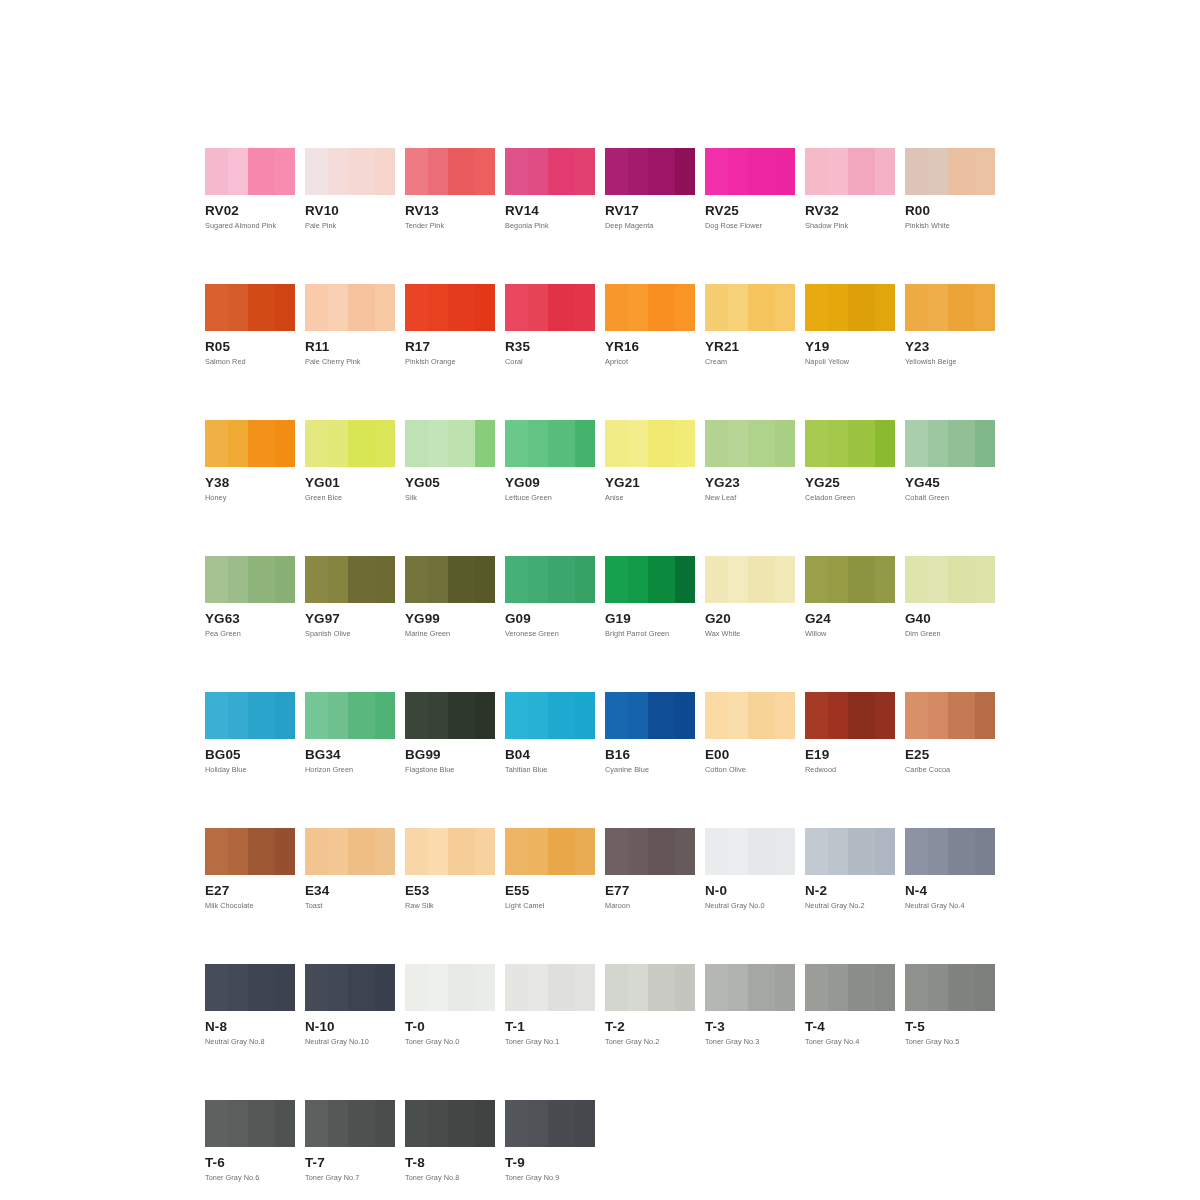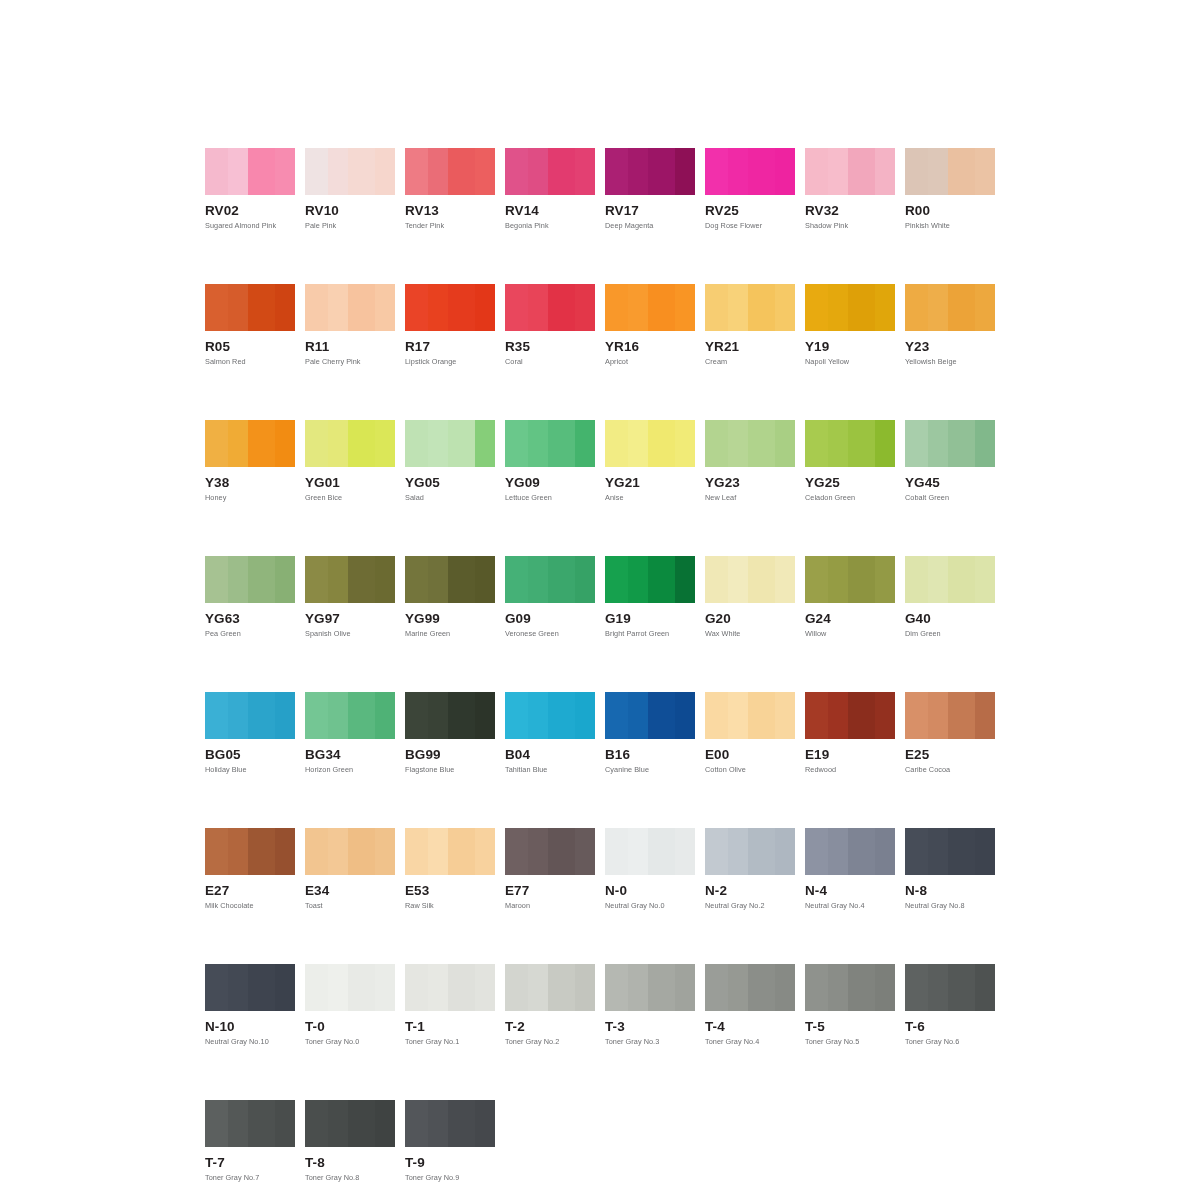--- a/index.html
+++ b/index.html
@@ -172,21 +172,21 @@
         <div class="swatch-name">Pale Cherry Pink</div>
       </div>
       <div class="swatch-cell">
         <div class="swatch-chip">
           <div class="band b1" style="background: rgb(234, 68, 39);"></div>
           <div class="band b2" style="background: rgb(232, 65, 31);"></div>
           <div class="band b3" style="background: rgb(229, 59, 29);"></div>
           <div class="band b4" style="background: rgb(227, 55, 24);"></div>
         </div>
         <div class="swatch-code">R17</div>
-        <div class="swatch-name">Lipstick Orange</div>
+        <div class="swatch-name">Pinkish Orange</div>
       </div>
       <div class="swatch-cell">
         <div class="swatch-chip">
           <div class="band b1" style="background: rgb(233, 71, 93);"></div>
           <div class="band b2" style="background: rgb(232, 68, 88);"></div>
           <div class="band b3" style="background: rgb(226, 50, 70);"></div>
           <div class="band b4" style="background: rgb(227, 55, 73);"></div>
         </div>
         <div class="swatch-code">R35</div>
         <div class="swatch-name">Coral</div>
@@ -252,21 +252,21 @@
         <div class="swatch-name">Green Bice</div>
       </div>
       <div class="swatch-cell">
         <div class="swatch-chip">
           <div class="band b1" style="background: rgb(191, 226, 180);"></div>
           <div class="band b2" style="background: rgb(194, 228, 184);"></div>
           <div class="band b3" style="background: rgb(189, 226, 176);"></div>
           <div class="band b4" style="background: rgb(134, 206, 121);"></div>
         </div>
         <div class="swatch-code">YG05</div>
-        <div class="swatch-name">Salad</div>
+        <div class="swatch-name">Silk</div>
       </div>
       <div class="swatch-cell">
         <div class="swatch-chip">
           <div class="band b1" style="background: rgb(106, 200, 139);"></div>
           <div class="band b2" style="background: rgb(98, 196, 132);"></div>
           <div class="band b3" style="background: rgb(87, 189, 124);"></div>
           <div class="band b4" style="background: rgb(68, 180, 109);"></div>
         </div>
         <div class="swatch-code">YG09</div>
         <div class="swatch-name">Lettuce Green</div>
@@ -496,20 +496,30 @@
           <div class="band b1" style="background: rgb(249, 214, 165);"></div>
           <div class="band b2" style="background: rgb(250, 219, 173);"></div>
           <div class="band b3" style="background: rgb(246, 205, 150);"></div>
           <div class="band b4" style="background: rgb(248, 210, 158);"></div>
         </div>
         <div class="swatch-code">E53</div>
         <div class="swatch-name">Raw Silk</div>
       </div>
       <div class="swatch-cell">
         <div class="swatch-chip">
+          <div class="band b1" style="background: rgb(238, 182, 100);"></div>
+          <div class="band b2" style="background: rgb(238, 179, 94);"></div>
+          <div class="band b3" style="background: rgb(233, 167, 73);"></div>
+          <div class="band b4" style="background: rgb(234, 172, 82);"></div>
+        </div>
+        <div class="swatch-code">E55</div>
+        <div class="swatch-name">Light Camel</div>
+      </div>
+      <div class="swatch-cell">
+        <div class="swatch-chip">
           <div class="band b1" style="background: rgb(111, 96, 97);"></div>
           <div class="band b2" style="background: rgb(107, 92, 93);"></div>
           <div class="band b3" style="background: rgb(99, 85, 86);"></div>
           <div class="band b4" style="background: rgb(103, 90, 91);"></div>
         </div>
         <div class="swatch-code">E77</div>
         <div class="swatch-name">Maroon</div>
       </div>
       <div class="swatch-cell">
         <div class="swatch-chip">

